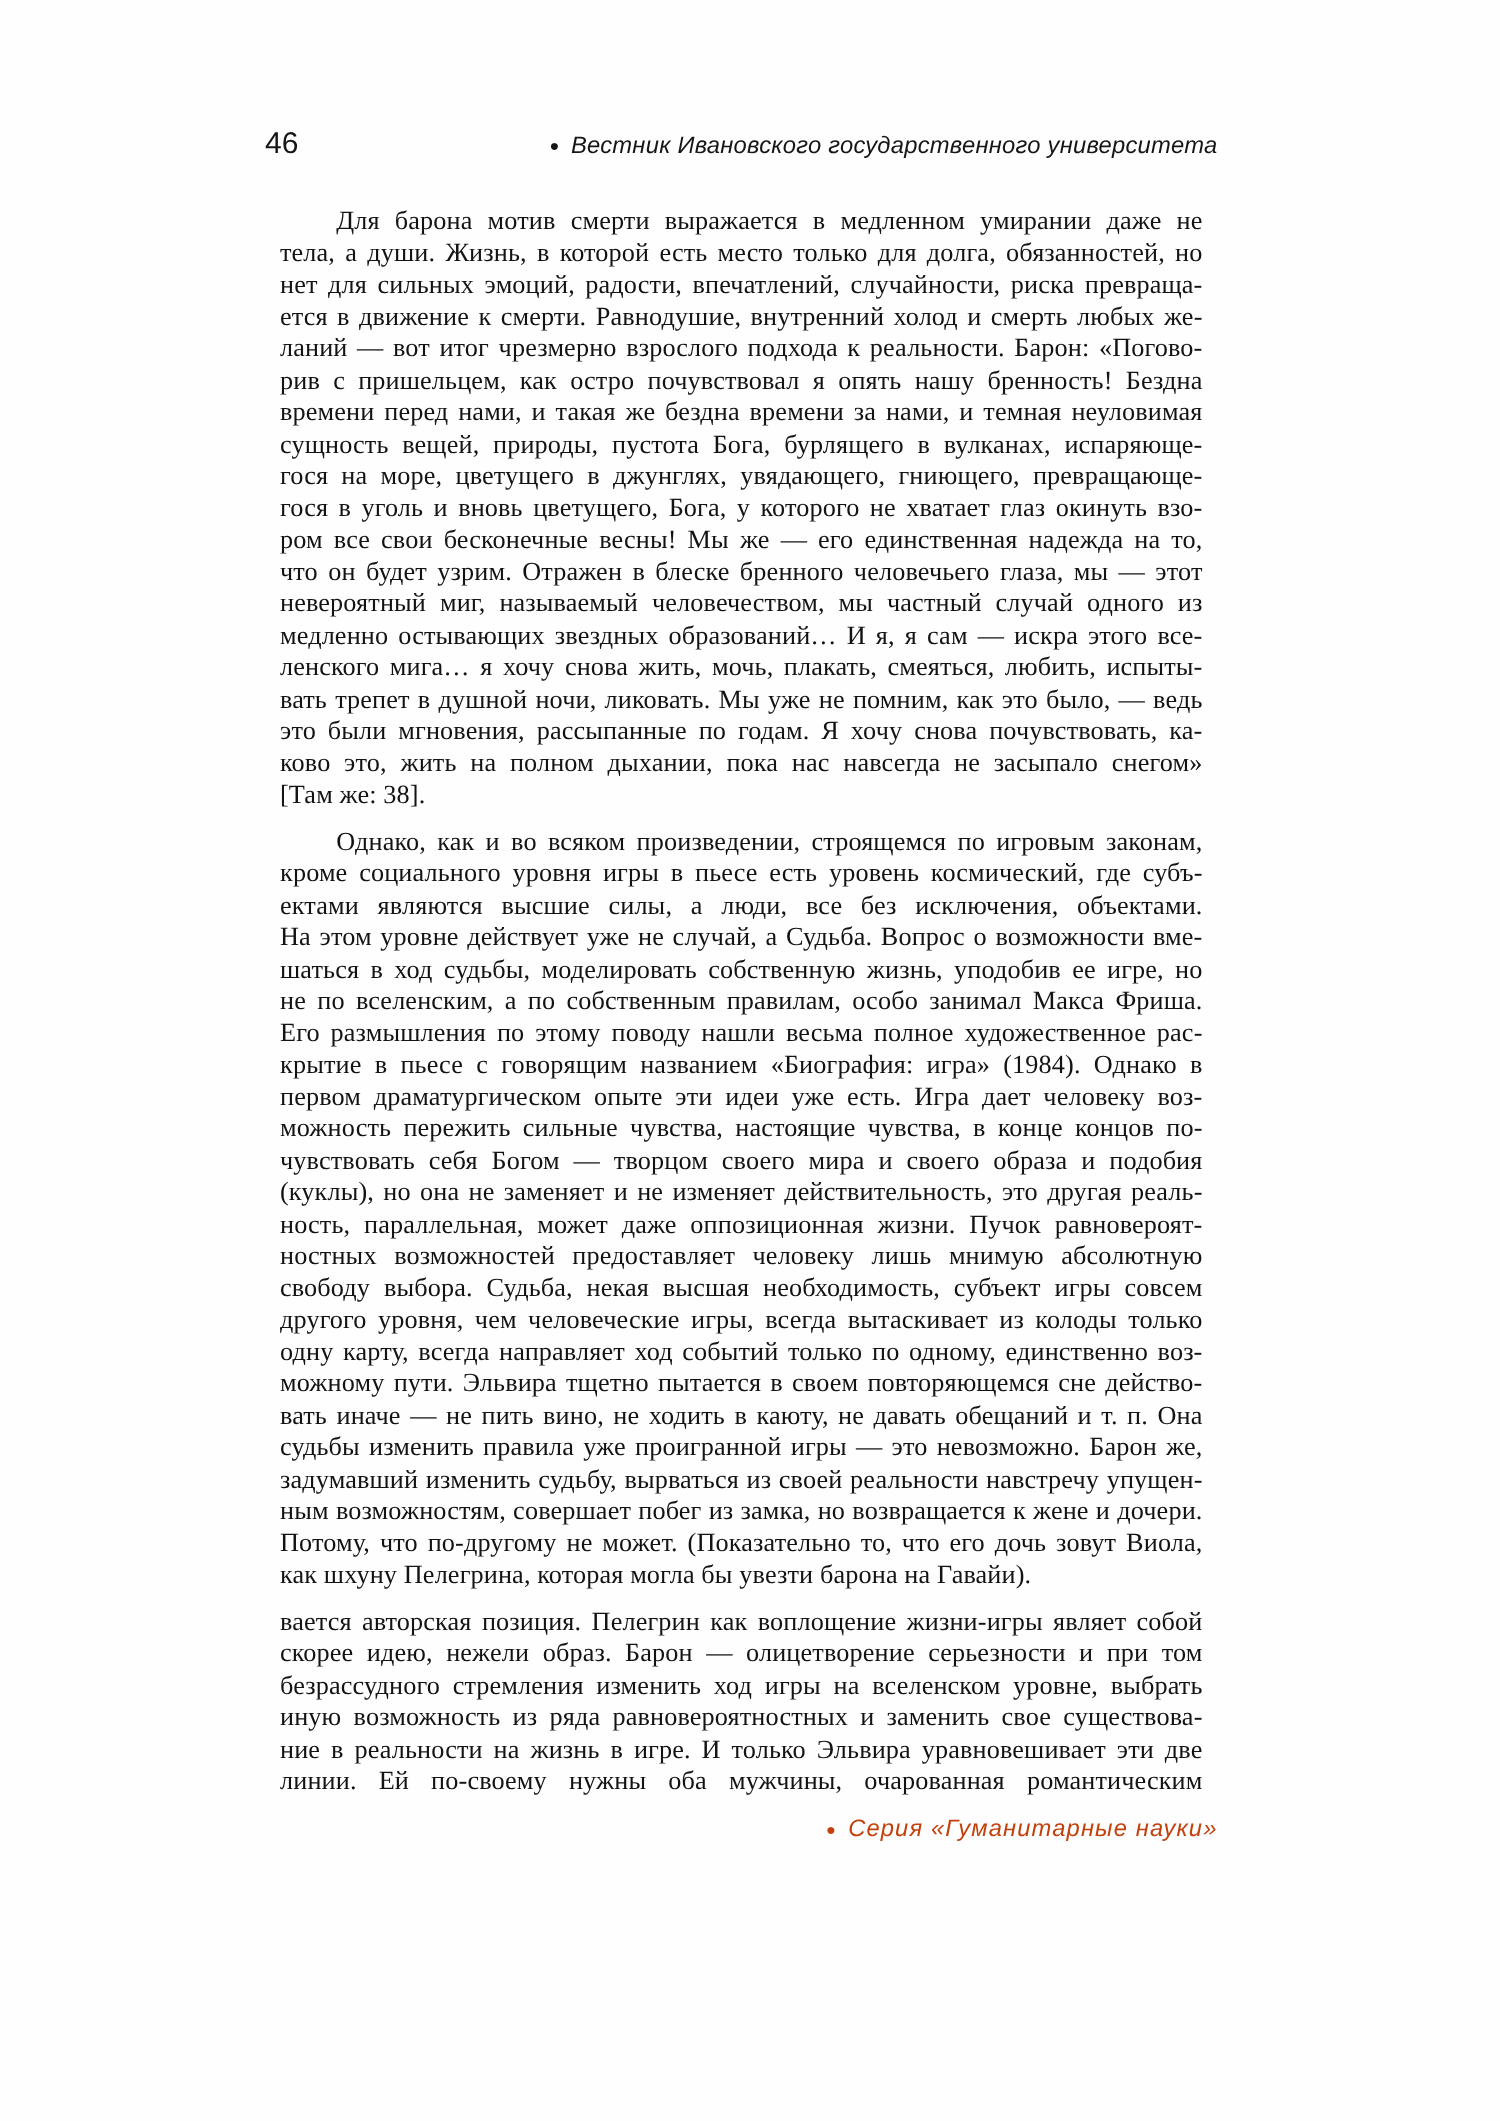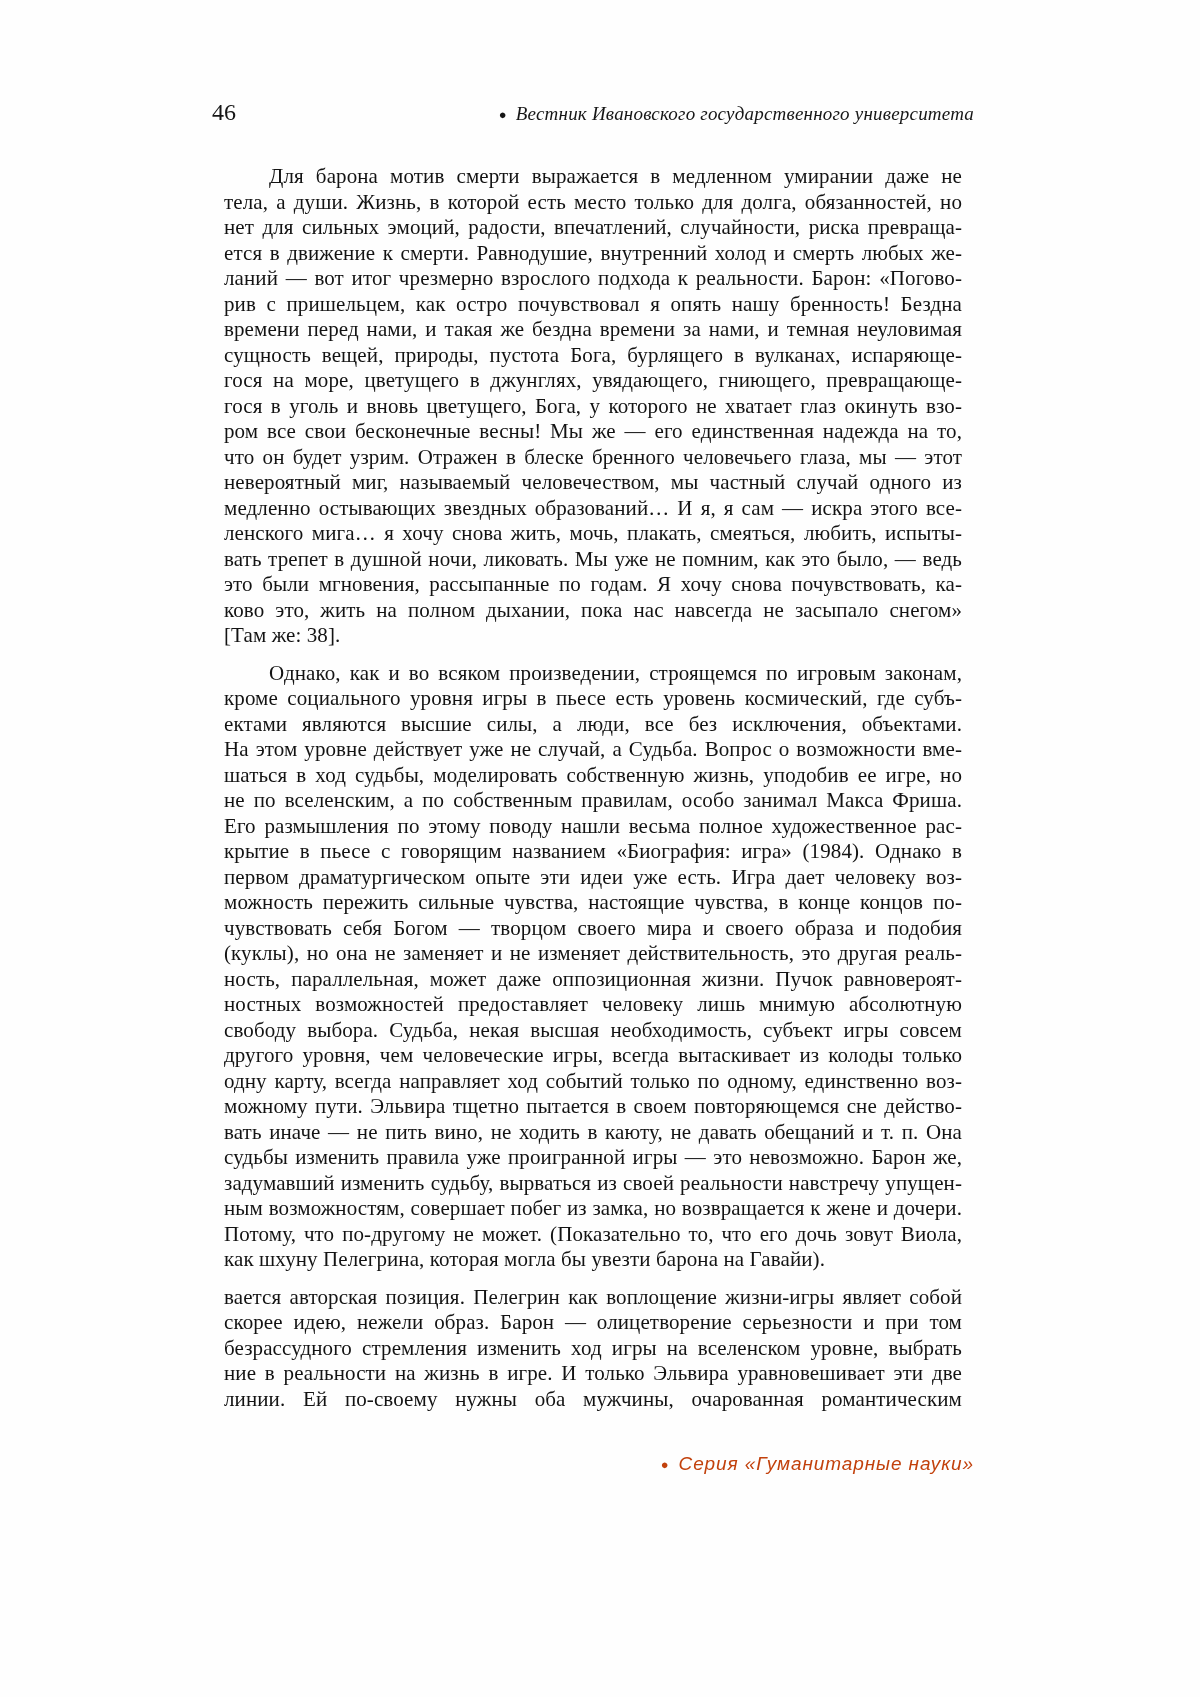--- a/index.html
+++ b/index.html
@@ -14,31 +14,31 @@
     color: #131313;
   }
   .header {
     position: absolute;
     top: 99px;
     left: 212px;
     width: 762px;
     display: flex;
     justify-content: space-between;
     align-items: baseline;
-    font-family: Liberation Serif, serif;
+    font-family: Liberation Sans, sans-serif;
   }
   .page-number {
     font-size: 24px;
     line-height: 26px;
     color: #161616;
   }
   .running-title {
     font-style: italic;
     font-size: 19px;
-    line-height: 24px;
+    line-height: 36px;
     letter-spacing: 0.2px;
     color: #161616;
     white-space: nowrap;
   }
   .bullet {
     display: inline-block;
     font-style: normal;
     font-size: 13px;
     transform: translateY(-1px);
     margin-right: 9px;
@@ -134,20 +134,21 @@
         <div class="line">судьбы изменить правила уже проигранной игры — это невозможно. Барон же,</div>
         <div class="line">задумавший изменить судьбу, вырваться из своей реальности навстречу упущен-</div>
         <div class="line">ным возможностям, совершает побег из замка, но возвращается к жене и дочери.</div>
         <div class="line">Потому, что по-другому не может. (Показательно то, что его дочь зовут Виола,</div>
         <div class="line noj">как шхуну Пелегрина, которая могла бы увезти барона на Гавайи).</div>
       </div>
       <div class="paragraph">
         <div class="line">вается авторская позиция. Пелегрин как воплощение жизни-игры являет собой</div>
         <div class="line">скорее идею, нежели образ. Барон — олицетворение серьезности и при том</div>
         <div class="line">безрассудного стремления изменить ход игры на вселенском уровне, выбрать</div>
+        <div class="line">иную возможность из ряда равновероятностных и заменить свое существова-</div>
         <div class="line">ние в реальности на жизнь в игре. И только Эльвира уравновешивает эти две</div>
         <div class="line">линии. Ей по-своему нужны оба мужчины, очарованная романтическим</div>
       </div>
     </div>
 
   <div class="footer">
     <span class="bullet">●</span><span>Серия «Гуманитарные науки»</span>
   </div>
 
 </div>

